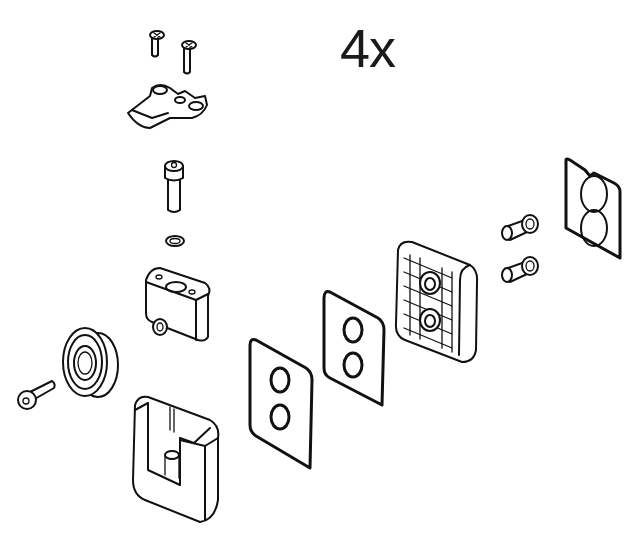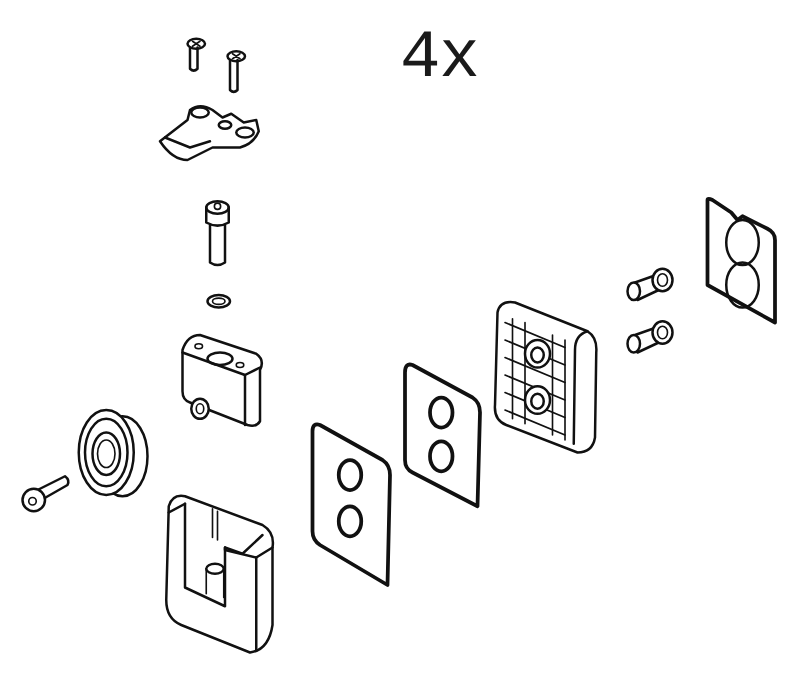--- a/index.html
+++ b/index.html
@@ -1,18 +1,18 @@
 <!DOCTYPE html>
 <html><head>
   <meta charset="utf-8">
   <style>
     html, body { margin: 0; padding: 0; background: #ffffff; }
     body { width: 640px; height: 540px; position: relative; overflow: hidden; font-family: "DejaVu Sans", sans-serif; }
     #diagram { position: absolute; left: 0; top: 0; width: 640px; height: 540px; }
-    .qty { position: absolute; left: 320px; top: 18px; font-family: Liberation Mono, monospace; font-size: 54px; line-height: 60px; color: #1a1a1a; letter-spacing: -1px; }
+    .qty { position: absolute; left: 340px; top: 18px; font-family: Liberation Sans, sans-serif; font-size: 54px; line-height: 60px; color: #1a1a1a; letter-spacing: -1px; }
     svg .ln { fill: none; stroke: #111; stroke-width: 2; stroke-linejoin: round; stroke-linecap: round; }
     svg .thk { fill: none; stroke: #111; stroke-width: 3; stroke-linejoin: round; stroke-linecap: round; }
     svg .th { fill: none; stroke: #111; stroke-width: 1.3; stroke-linejoin: round; stroke-linecap: round; }
     svg .fw { fill: #fff; stroke: #111; stroke-width: 2; stroke-linejoin: round; }
   </style>
 </head>
 <body>
 
 <div id="diagram">
   <svg width="640" height="540" viewBox="0 0 640 540">

